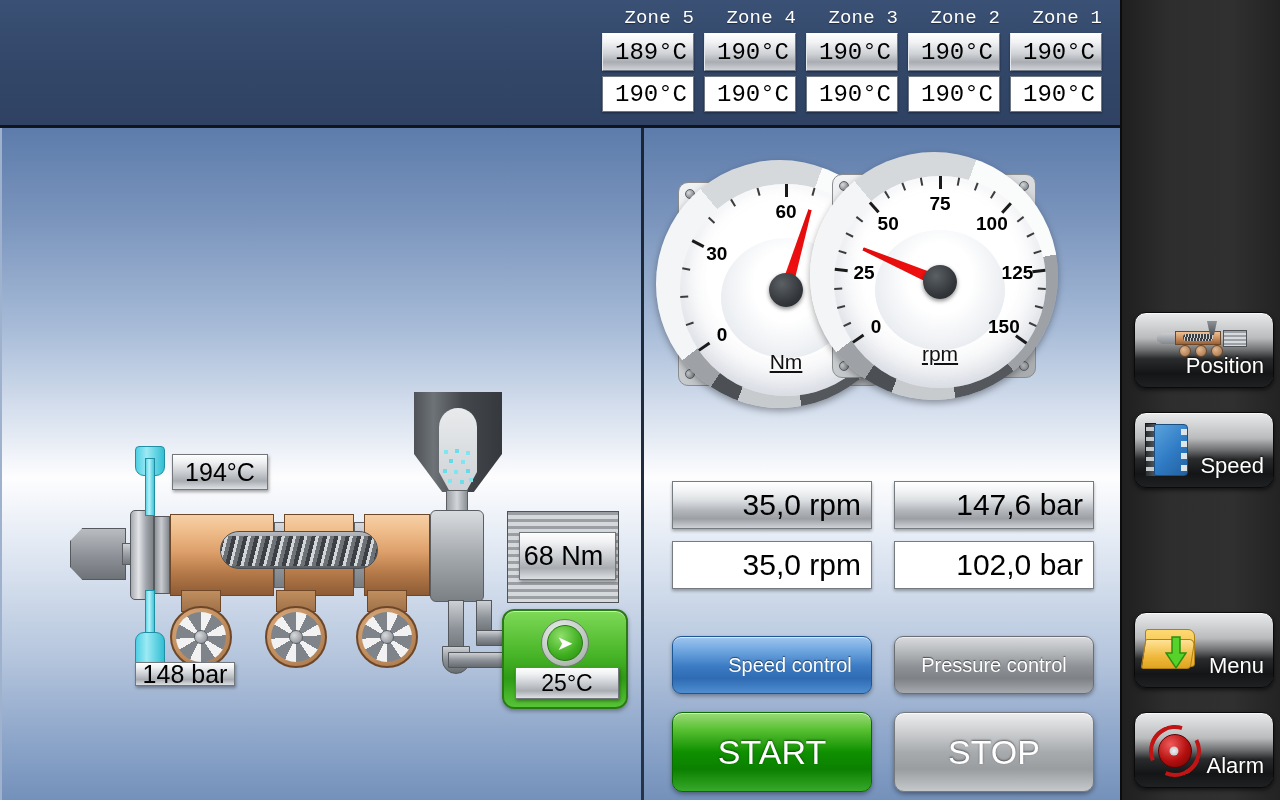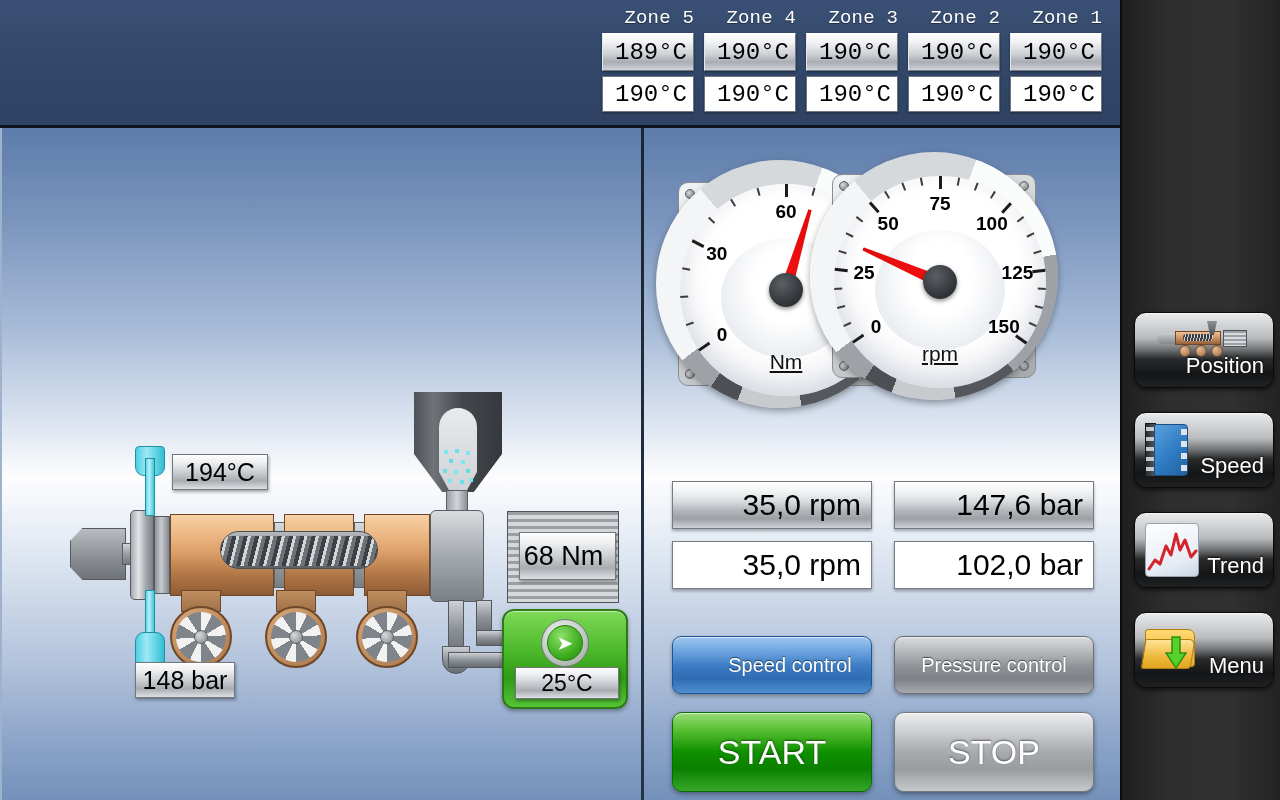--- a/index.html
+++ b/index.html
@@ -229,21 +229,21 @@
 
   
   .metal-box {
     background:linear-gradient(180deg,#fdfdfd 0%,#f0f1f3 20%,#c9cdd1 52%,#a9adb2 76%,#dde0e3 100%);
     border:1px solid #72777c;
     box-shadow:inset 0 1px 0 #fff, 1px 2px 3px rgba(0,0,0,.35);
     display:flex; align-items:center; justify-content:center;
     color:#000;
   }
   #temp-top-box { left:170px; top:326px; width:96px; height:36px; font-size:25px; }
-  #press-bot-box { left:133px; top:534px; width:100px; height:36px; font-size:25px; }
+  #press-bot-box { left:133px; top:534px; width:100px; height:24px; font-size:25px; }
 
   
   #green-panel {
     left:500px; top:481px; width:126px; height:100px; border-radius:12px;
     background:linear-gradient(180deg,#7ed957 0%,#4cb82a 42%,#2f9b16 70%,#57c437 100%);
     border:2px solid #2c7a17;
     box-shadow:inset 0 1px 0 rgba(255,255,255,.55), 0 2px 4px rgba(0,0,0,.35);
   }
   #green-arrow-btn {
     position:absolute; left:50%; top:8px; transform:translateX(-50%);
@@ -812,33 +812,36 @@
     <div class="ic" id="ic-recipe">
       <div class="nb-spine"></div>
       <div class="nb-rings"></div>
       <div class="nb-cover">
           <div class="nb-tabs"></div>
         </div>
     </div>
     <span class="side-label">Speed</span>
   </div>
 
-  <div class="side-btn" id="side-trend">
-    <div class="ic" id="ic-trend">
-      <svg width="54" height="54" viewBox="0 0 54 54">
-        <polyline points="3,45 9,36 14,40 20,22 25,31 30,10 34,26 39,16 45,33 50,27" fill="none" stroke="#d3232b" stroke-width="3" stroke-linejoin="round" stroke-linecap="round"></polyline>
-      </svg>
-    </div>
-    <span class="side-label">Trend</span>
-  </div>
 
   <div class="side-btn" id="side-menu">
     <div class="ic" id="ic-menu">
       <div class="fd-back"></div>
       <div class="fd-front"></div>
       <svg class="arrow-down" viewBox="0 0 22 36">
         <polygon points="7,2 15,2 15,18 21,18 11,33 1,18 7,18" fill="#57d22a" stroke="#2c8f10" stroke-width="1.5"></polygon>
       </svg>
     </div>
     <span class="side-label">Menu</span>
   </div>
 
+  <div class="side-btn" id="side-alarm">
+    <div class="ic" id="ic-alarm">
+      <div class="arc arc1"></div>
+      <div class="arc arc2"></div>
+      <div class="arc arc3"></div>
+      <div class="arc arc4"></div>
+      <div class="dome"></div>
+      <div class="dome-dot"></div>
+    </div>
+    <span class="side-label">Alarm</span>
+  </div>
 </div>
 
 </body></html>

